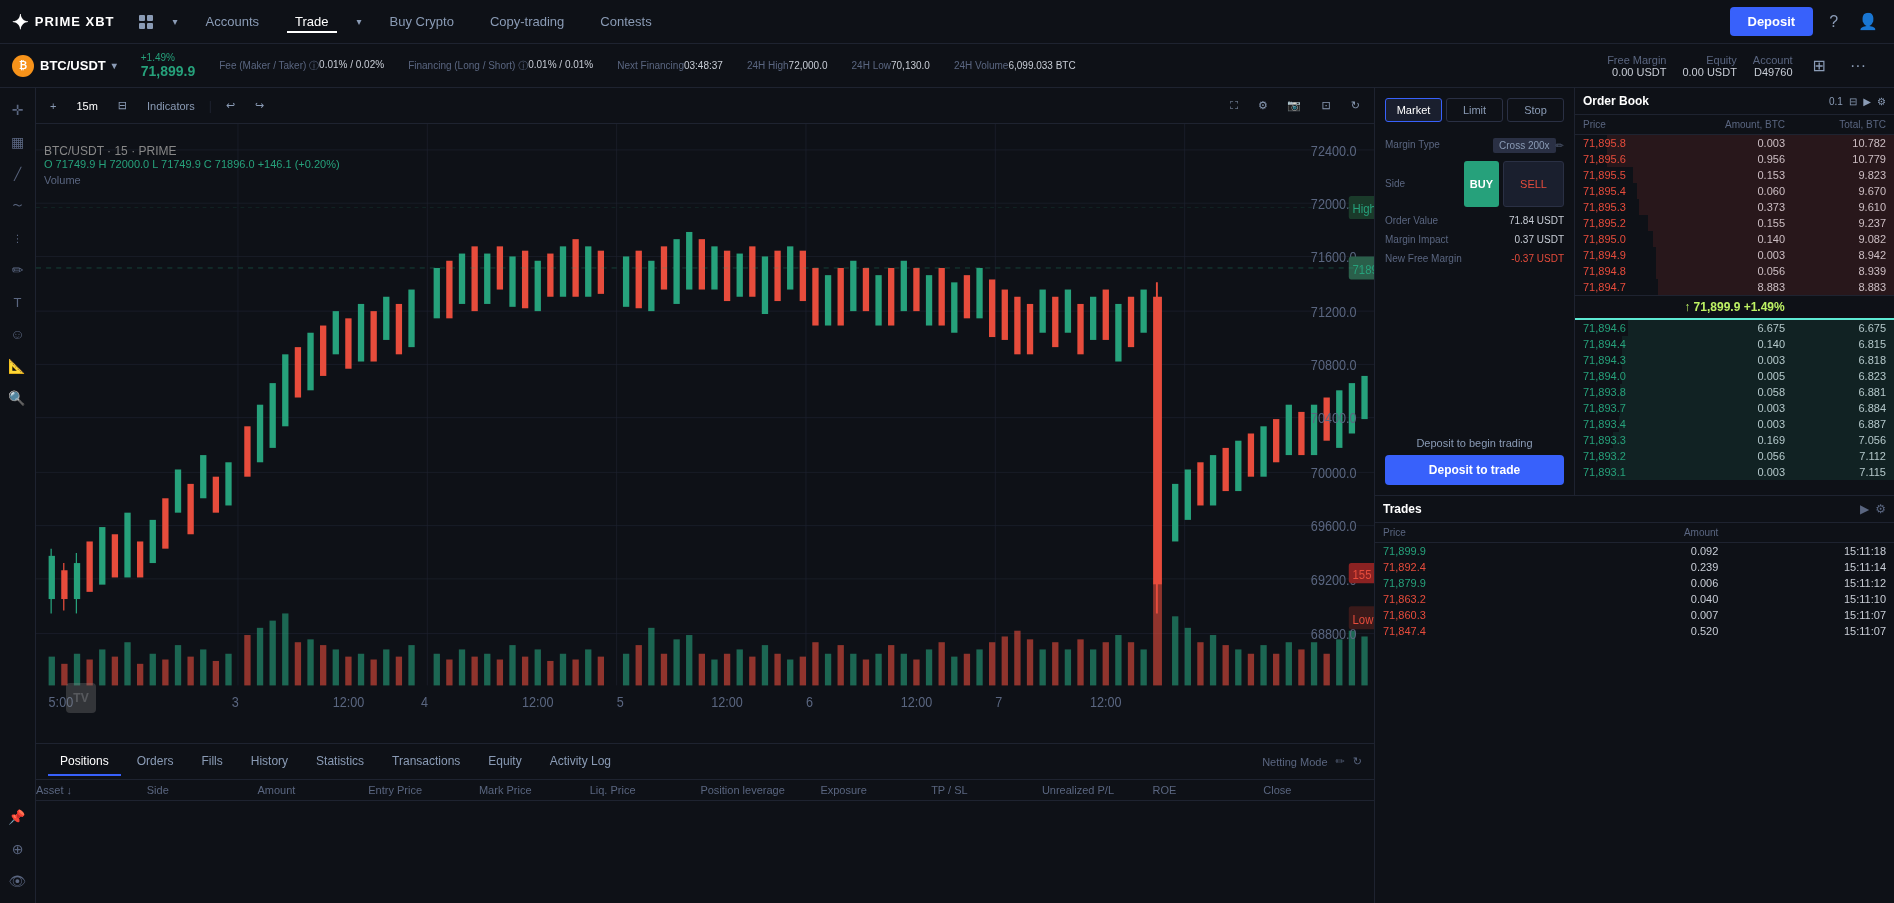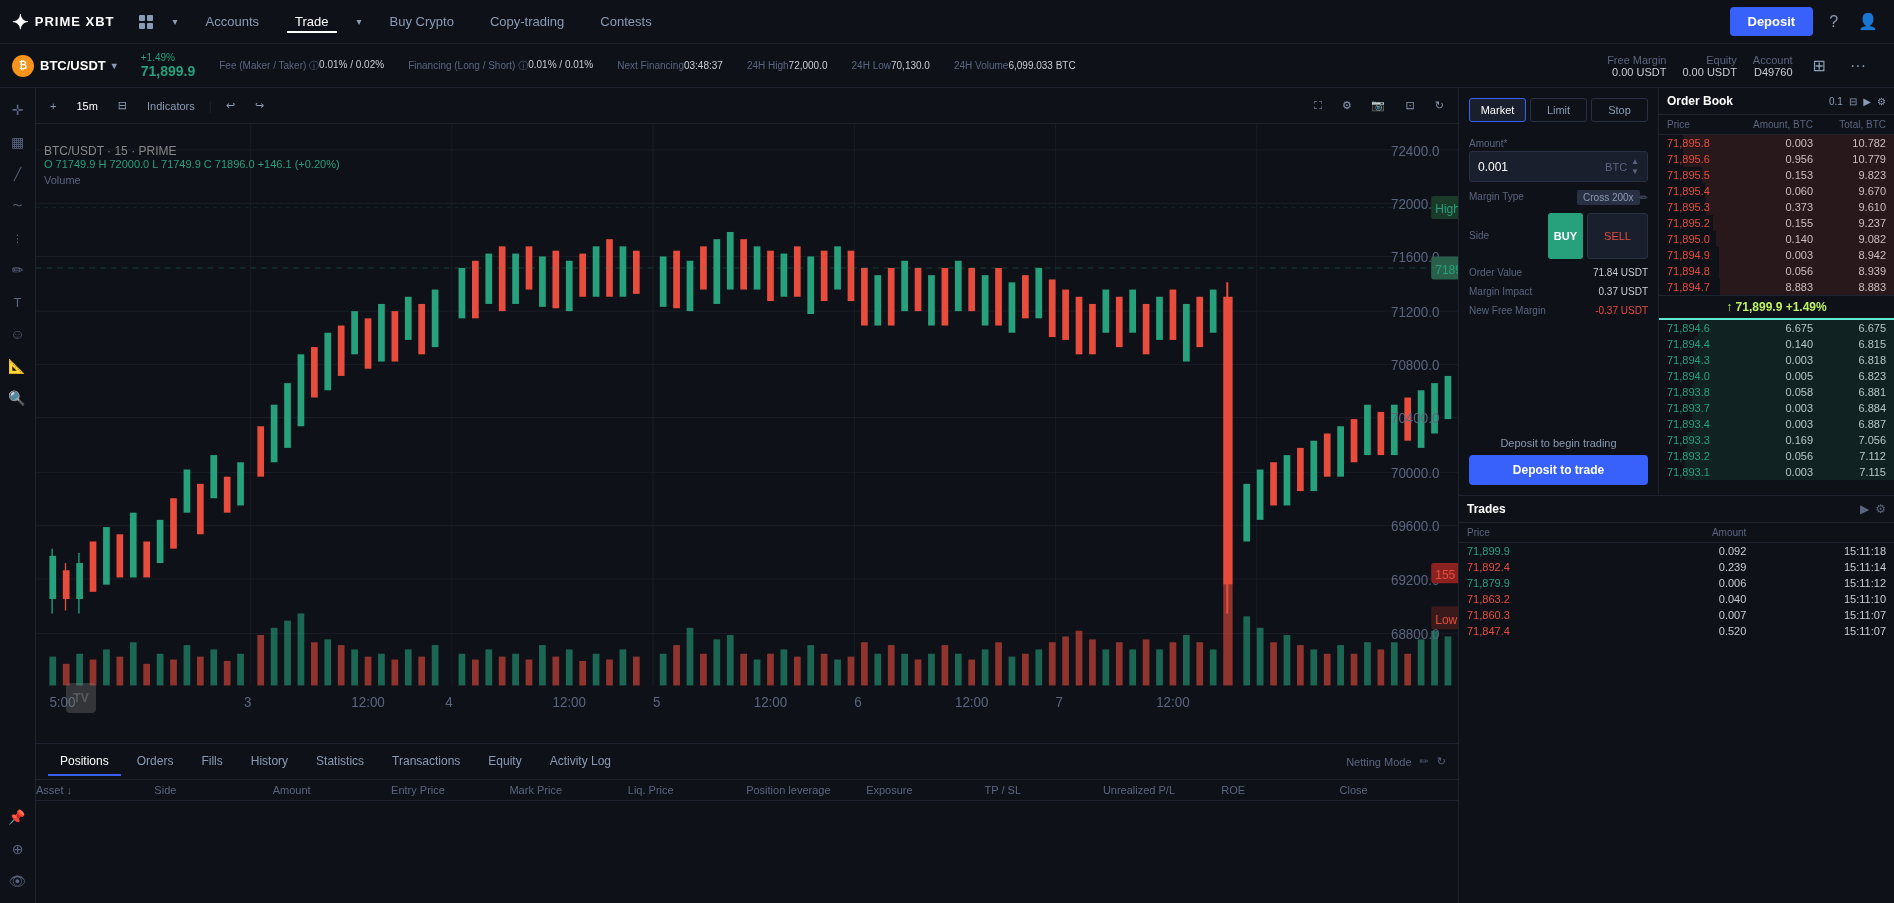--- a/index.html
+++ b/index.html
@@ -41,21 +41,21 @@
     
     .bottom-panel { height: 160px; border-top: 1px solid #1e2330; }
     .bottom-tabs { display: flex; height: 36px; border-bottom: 1px solid #1e2330; align-items: center; padding: 0 12px; gap: 4px; }
     .bottom-tab { padding: 6px 12px; color: #8a9bb5; cursor: pointer; font-size: 12px; border-bottom: 2px solid transparent; }
     .bottom-tab.active { color: #fff; border-bottom: 2px solid #3861fb; }
     .table-header { display: flex; color: #5a6680; font-size: 11px; padding: 4px 0; border-bottom: 1px solid #1e2330; }
     .table-header span { flex: 1; }
     .nothing-display { text-align: center; color: #5a6680; padding: 20px; font-size: 12px; }
 
     
-    .right-panel { width: 436px; display: flex; flex-direction: column; border-left: 1px solid #1e2330; }
+    .right-panel { width: 520px; display: flex; flex-direction: column; border-left: 1px solid #1e2330; }
     .order-form { width: 200px; border-right: 1px solid #1e2330; display: flex; flex-direction: column; padding: 10px; gap: 8px; }
     .order-book { flex: 1; display: flex; flex-direction: column; }
     .right-content { display: flex; flex: 1; overflow: hidden; }
 
     
     .order-tabs { display: flex; gap: 4px; margin-bottom: 8px; }
     .order-tab { flex: 1; text-align: center; padding: 5px; border: 1px solid #2a3044; border-radius: 3px; cursor: pointer; color: #8a9bb5; font-size: 11px; }
     .order-tab.active { background: #1a1f2e; color: #fff; border-color: #3861fb; }
     .form-label { font-size: 10px; color: #5a6680; margin-bottom: 2px; }
     .form-input { background: #1a1f2e; border: 1px solid #2a3044; color: #fff; padding: 5px 8px; border-radius: 3px; font-size: 12px; display: flex; align-items: center; justify-content: space-between; }
@@ -564,33 +564,20 @@
   <div class="right-panel">
 
     <div class="right-content">
 
       <div class="order-form">
         <div class="order-tabs">
           <div class="order-tab active">Market</div>
           <div class="order-tab">Limit</div>
           <div class="order-tab">Stop</div>
         </div>
-        <div>
-          <div class="form-label">Amount*</div>
-          <div class="form-input">
-            <span>0.001</span>
-            <div style="display:flex;align-items:center;gap:4px;">
-              <span style="color:#5a6680;font-size:11px;">BTC</span>
-              <div style="display:flex;flex-direction:column;gap:1px;">
-                <div style="color:#5a6680;font-size:8px;cursor:pointer;">▲</div>
-                <div style="color:#5a6680;font-size:8px;cursor:pointer;">▼</div>
-              </div>
-            </div>
-          </div>
-        </div>
         <div class="margin-row">
           <span class="form-label">Margin Type</span>
           <div style="display:flex;align-items:center;">
             <span class="cross-badge">Cross 200x</span>
             <span style="color:#5a6680;cursor:pointer;font-size:10px;">✏</span>
           </div>
         </div>
         <div class="margin-row">
           <span class="form-label">Side</span>
           <div class="buy-sell-btns">

